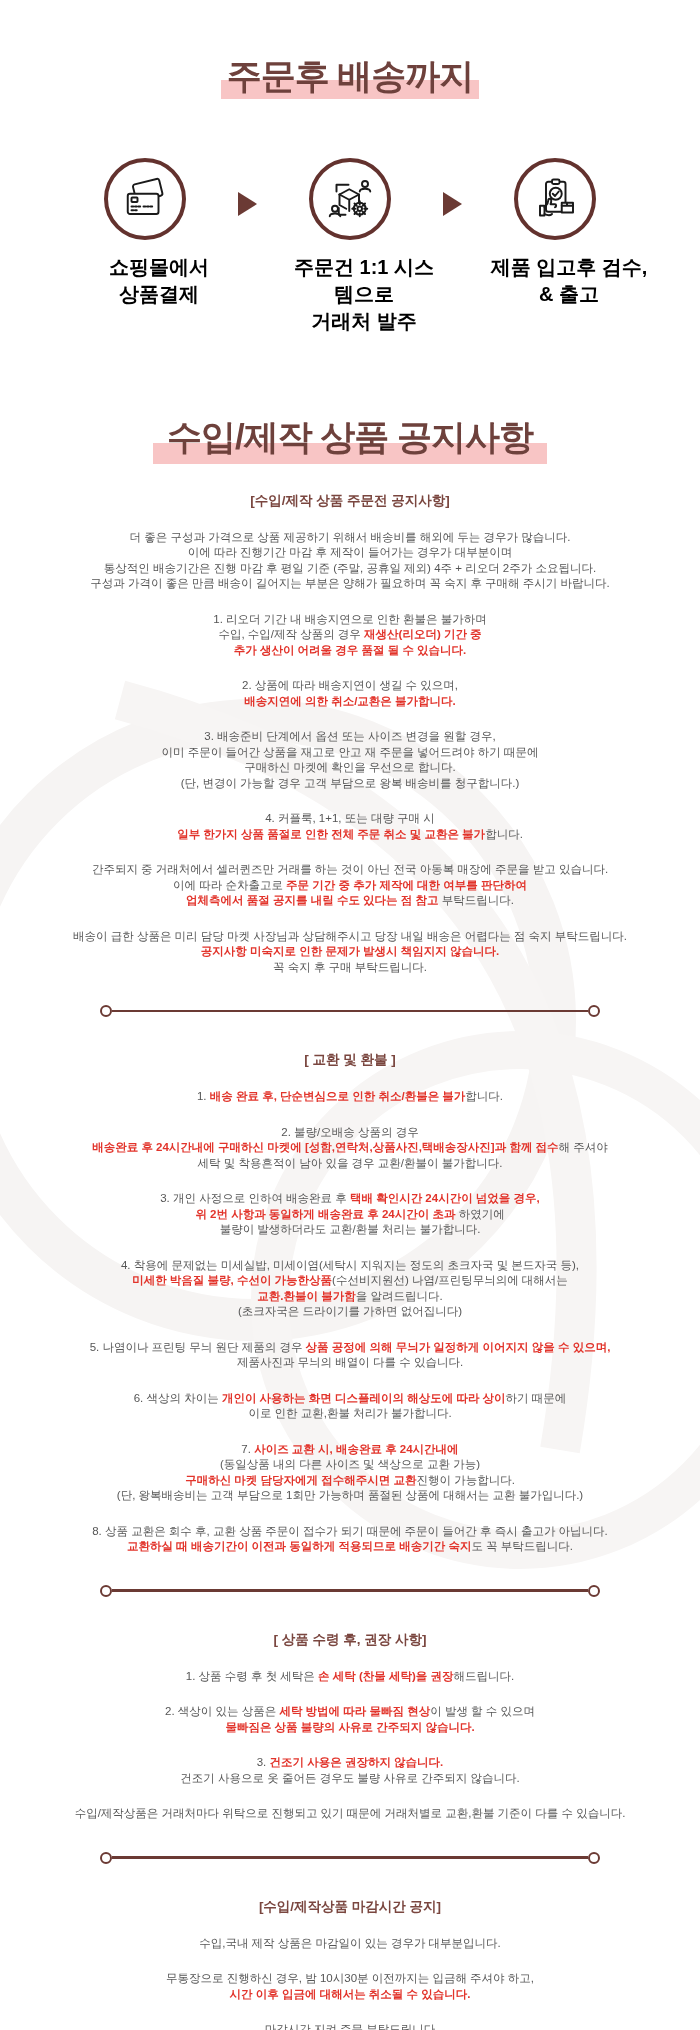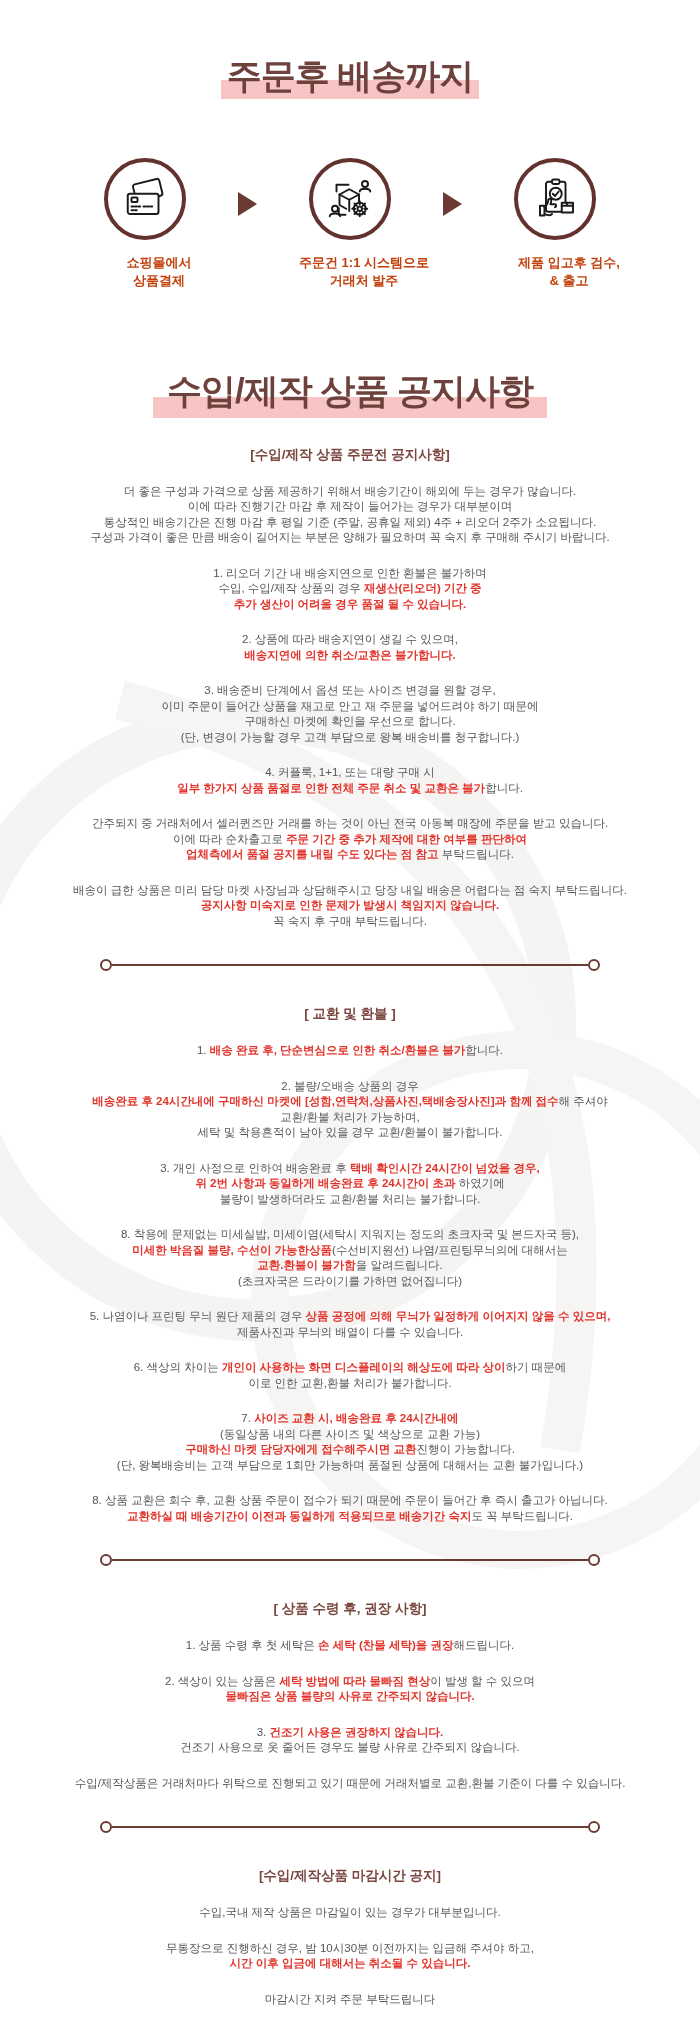--- a/index.html
+++ b/index.html
@@ -16,21 +16,21 @@
   .big-title .hl { position:absolute; z-index:-1; background:#f8c5c5; }
   .hl-1 { left:-6px; right:-6px; top:24px; height:19px; }
   .hl-2 { left:-14px; right:-14px; top:26px; height:21px; }
   .title2-wrap { margin-top:82px; }
 
   
   .steps { display:flex; justify-content:center; align-items:flex-start; margin-top:62px; }
   .step { width:186px; display:flex; flex-direction:column; align-items:center; }
   .step-circle { width:82px; height:82px; border:4px solid #63322e; border-radius:50%;
     background:#fff; display:flex; align-items:center; justify-content:center; box-sizing:border-box; }
-  .step-label { margin-top:14px; font-size:13px; font-weight:700; color:#c2410c; line-height:1.35;margin-left:28px; }
+  .step-label { margin-top:14px; font-size:20px; font-weight:700; color:#000000; line-height:1.35;margin-left:28px; }
   .arrow { margin-top:34px; width:0; height:0; border-left:19px solid #6b3a34;
     border-top:12px solid transparent; border-bottom:12px solid transparent; }
   .icon-svg { stroke:#1a1a1a; fill:none; stroke-width:2.6; stroke-linecap:round; stroke-linejoin:round; }
 
   
   .section-heading { margin-top:34px; font-size:13.5px; font-weight:700; color:#7a463f; }
   .para { margin-top:20px; font-size:11.5px; line-height:15.5px; }
   .line { white-space:nowrap; }
   .seg-g { color:#555555; }
   .seg-r { color:#e2342b; font-weight:700; }
@@ -127,21 +127,21 @@
 
   <div class="title2-wrap">
     <span class="big-title">
       <span class="hl hl-2"></span><span>수입/제작 상품 공지사항</span>
     </span>
   </div>
 
   <div id="notice-root">
       <div class="section-heading">[수입/제작 상품 주문전 공지사항]</div>
       <div class="para">
-        <div class="line"><span class="seg-g">더 좋은 구성과 가격으로 상품 제공하기 위해서 배송기간이 해외에 두는 경우가 많습니다.</span></div>
+        <div class="line"><span class="seg-g">더 좋은 구성과 가격으로 상품 제공하기 위해서 배송비를 해외에 두는 경우가 많습니다.</span></div>
         <div class="line"><span class="seg-g">이에 따라 진행기간 마감 후 제작이 들어가는 경우가 대부분이며</span></div>
         <div class="line"><span class="seg-g">통상적인 배송기간은 진행 마감 후 평일 기준 (주말, 공휴일 제외) 4주 + 리오더 2주가 소요됩니다.</span></div>
         <div class="line"><span class="seg-g">구성과 가격이 좋은 만큼 배송이 길어지는 부분은 양해가 필요하며 꼭 숙지 후 구매해 주시기 바랍니다.</span></div>
       </div>
       <div class="para">
         <div class="line"><span class="seg-g">1. 리오더 기간 내 배송지연으로 인한 환불은 불가하며</span></div>
         <div class="line"><span class="seg-g">수입, 수입/제작 상품의 경우 </span><span class="seg-r">재생산(리오더) 기간 중</span></div>
         <div class="line"><span class="seg-r">추가 생산이 어려울 경우 품절 될 수 있습니다.</span></div>
       </div>
       <div class="para">
@@ -173,30 +173,29 @@
         <span class="bar"></span>
         <span class="ring"></span>
       </div>
       <div class="section-heading">[ 교환 및 환불 ]</div>
       <div class="para">
         <div class="line"><span class="seg-g">1. </span><span class="seg-r">배송 완료 후, 단순변심으로 인한 취소/환불은 불가</span><span class="seg-g">합니다.</span></div>
       </div>
       <div class="para">
         <div class="line"><span class="seg-g">2. 불량/오배송 상품의 경우</span></div>
         <div class="line"><span class="seg-r">배송완료 후 24시간내에 구매하신 마켓에 [성함,연락처,상품사진,택배송장사진]과 함께 접수</span><span class="seg-g">해 주셔야</span></div>
-        <div class="line"><span class="seg-g">교환/환불 처리가 가능하며,</span></div>
         <div class="line"><span class="seg-g">세탁 및 착용흔적이 남아 있을 경우 교환/환불이 불가합니다.</span></div>
       </div>
       <div class="para">
         <div class="line"><span class="seg-g">3. 개인 사정으로 인하여 배송완료 후 </span><span class="seg-r">택배 확인시간 24시간이 넘었을 경우,</span></div>
         <div class="line"><span class="seg-r">위 2번 사항과 동일하게 배송완료 후 24시간이 초과 </span><span class="seg-g">하였기에</span></div>
         <div class="line"><span class="seg-g">불량이 발생하더라도 교환/환불 처리는 불가합니다.</span></div>
       </div>
       <div class="para">
-        <div class="line"><span class="seg-g">8. 착용에 문제없는 미세실밥, 미세이염(세탁시 지워지는 정도의 초크자국 및 본드자국 등),</span></div>
+        <div class="line"><span class="seg-g">4. 착용에 문제없는 미세실밥, 미세이염(세탁시 지워지는 정도의 초크자국 및 본드자국 등),</span></div>
         <div class="line"><span class="seg-r">미세한 박음질 불량, 수선이 가능한상품</span><span class="seg-g">(수선비지원선) 나염/프린팅무늬의에 대해서는</span></div>
         <div class="line"><span class="seg-r">교환.환불이 불가함</span><span class="seg-g">을 알려드립니다.</span></div>
         <div class="line"><span class="seg-g">(초크자국은 드라이기를 가하면 없어집니다)</span></div>
       </div>
       <div class="para">
         <div class="line"><span class="seg-g">5. 나염이나 프린팅 무늬 원단 제품의 경우 </span><span class="seg-r">상품 공정에 의해 무늬가 일정하게 이어지지 않을 수 있으며,</span></div>
         <div class="line"><span class="seg-g">제품사진과 무늬의 배열이 다를 수 있습니다.</span></div>
       </div>
       <div class="para">
         <div class="line"><span class="seg-g">6. 색상의 차이는 </span><span class="seg-r">개인이 사용하는 화면 디스플레이의 해상도에 따라 상이</span><span class="seg-g">하기 때문에</span></div>

